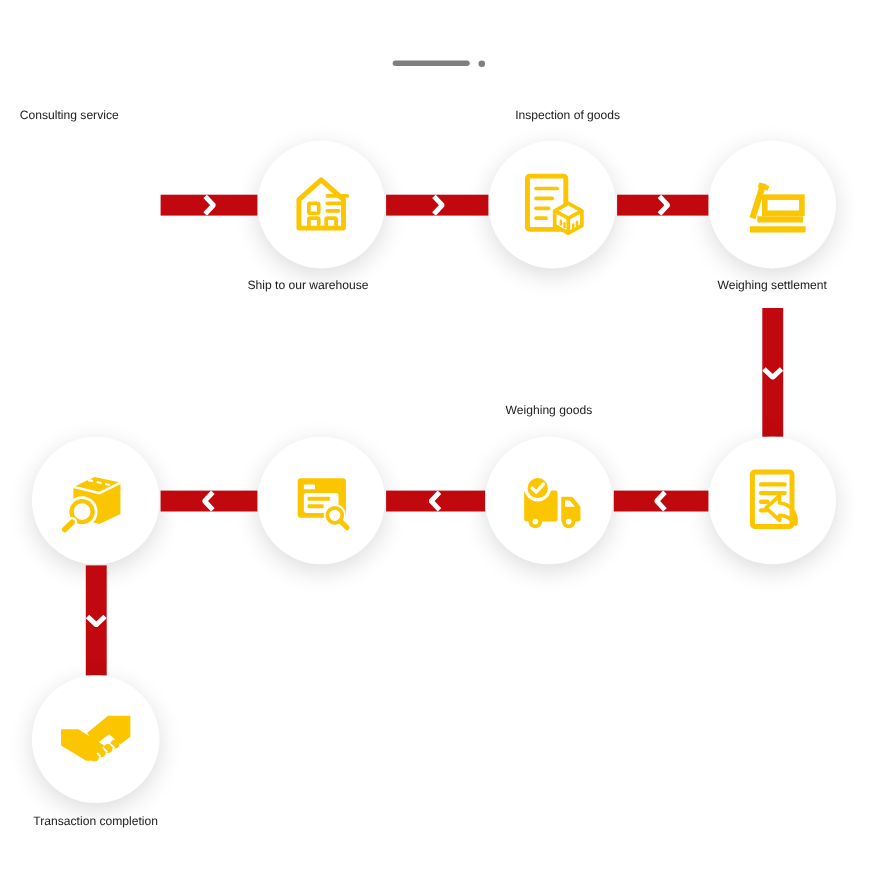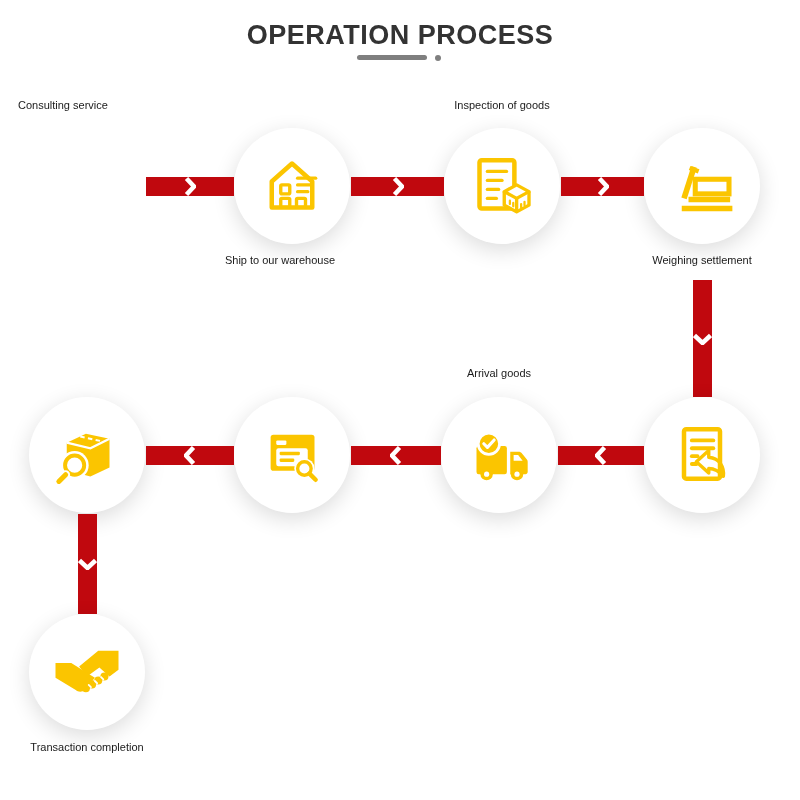--- a/index.html
+++ b/index.html
@@ -24,27 +24,26 @@
   .y-s{stroke:#fbc500;fill:none;}
   .w-f{fill:#fff;}
   .w-s{stroke:#fff;fill:none;}
   .badge-num{font-size:16px;font-weight:bold;font-family:"Liberation Sans",sans-serif;}
 </style>
 </head>
 <body>
 
 <div class="canvas">
 
-  <div class="title">OPERATION PROCESS</div>
   <div class="title-underline"></div>
   <div class="title-dot"></div>
 
   <div class="label" style="left:18px;top:98px">Consulting service</div>
   <div class="label c-label" style="left:180px;top:253px;width:200px">Ship to our warehouse</div>
-  <div class="label c-label" style="left:402px;top:98px;width:200px">Inspection of goods</div>
+  <div class="label c-label" style="left:416px;top:98px;width:200px">Inspection of goods</div>
   <div class="label c-label" style="left:602px;top:253px;width:200px">Weighing settlement</div>
 
 
   <div class="circle" style="left:234px;top:128px">
     <svg width="72" height="72" viewBox="0 0 64 64">
       <path class="y-s" d="M14 28 L32 12 L50 28 V51 H14 Z" stroke-width="4" stroke-linejoin="round"></path>
       <g class="y-s" stroke-width="3" stroke-linecap="round">
         <line x1="37" y1="25" x2="53" y2="25"></line>
         <line x1="37" y1="31" x2="50" y2="31"></line>
         <line x1="37" y1="37" x2="46" y2="37"></line>
@@ -105,21 +104,21 @@
         <path class="chev" d="M2.5 1.5 L10 9.5 L2.5 17.5"></path>
       </svg>
   </div>
 
   <div class="arrow v" style="left:693px;top:280px;height:117px">
     <svg width="19" height="12" viewBox="0 0 19 12">
         <path class="chev" d="M1.5 2.5 L9.5 10 L17.5 2.5"></path>
       </svg>
   </div>
 
-  <div class="label c-label" style="left:399px;top:366px;width:200px">Arrival goods</div>
+  <div class="label c-label" style="left:399px;top:366px;width:200px">Weighing goods</div>
 
   <div class="circle" style="left:644px;top:397px">
     <svg width="72" height="72" viewBox="0 0 64 64">
       <rect class="y-s" x="16" y="9" width="32" height="44" rx="2" stroke-width="4"></rect>
       <g class="y-s" stroke-width="3.5" stroke-linecap="round">
         <line x1="23" y1="19" x2="42" y2="19"></line>
         <line x1="23" y1="26" x2="42" y2="26"></line>
         <line x1="23" y1="33" x2="28" y2="33"></line>
         <line x1="23" y1="40" x2="27" y2="40"></line>
       </g>

